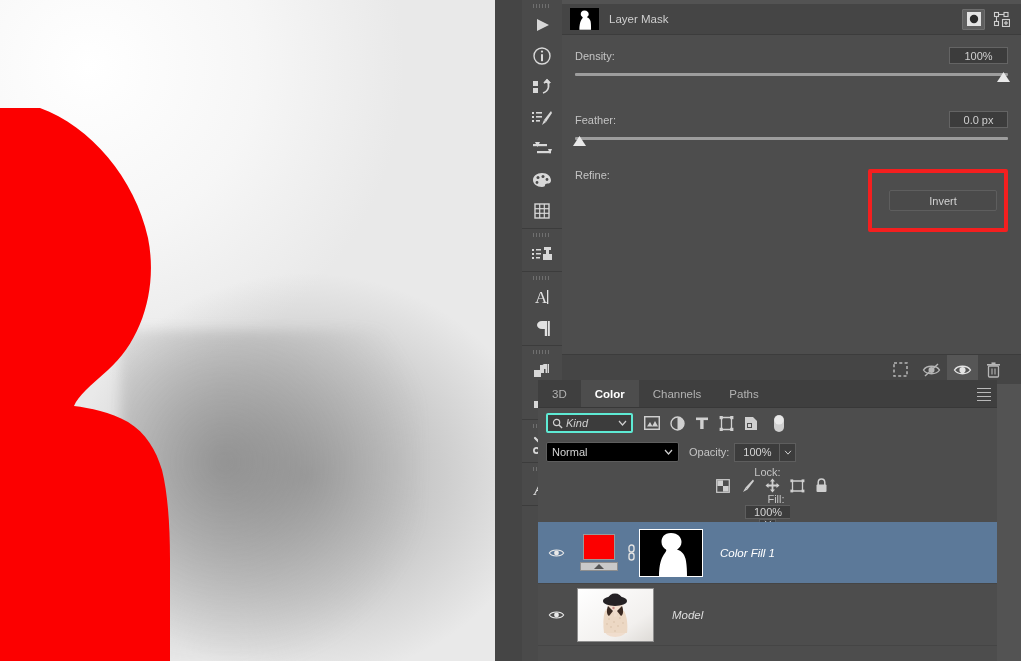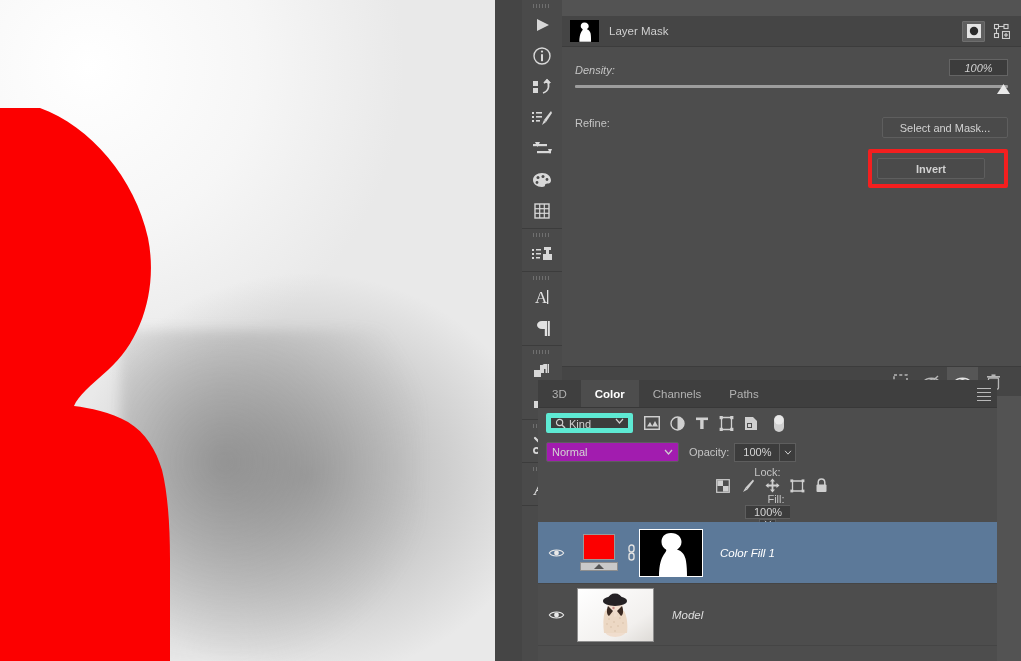--- a/index.html
+++ b/index.html
@@ -56,21 +56,21 @@
     width: 40px; height: 7px;
     display: flex; align-items: center; justify-content: center;
   }
   .rail-grip i {
     display: block; width: 18px; height: 4px;
     background-image: repeating-linear-gradient(to right, #6f6f6f 0 1px, transparent 1px 3px);
   }
 
   
   #properties {
-    position: absolute; left: 562px; top: 16px; width: 459px; height: 380px;
+    position: absolute; left: 562px; top: 4px; width: 459px; height: 380px;
     background: #4d4d4d;
   }
   #prop-header {
     position: relative; height: 31px;
     background: #454545;
     display: flex; align-items: center;
     padding: 0 8px;
     border-bottom: 1px solid #3c3c3c;
   }
   #prop-header .mask-thumb {
@@ -83,21 +83,21 @@
   .hdr-btn {
     width: 23px; height: 21px; display: flex; align-items: center; justify-content: center;
     border-radius: 1px; cursor: pointer;
   }
   .hdr-btn.active { background: #5f5f5f; border: 1px solid #6e6e6e; }
 
   #prop-body { padding: 0 13px; position: relative; }
   .prop-row-label { font-size: 11px; color: #c4c4c4; }
 
   .slider-row { position: relative; padding-top: 12px; }
-  .slider-head { display: flex; align-items: flex-end; font-style: italic; }
+  .slider-head { display: flex; align-items: center; }
   .field-box {
     margin-left: auto;
     background: #3c3c3c;
     border: 1px solid #646464;
     color: #d0d0d0;
     font-size: 11px;
     height: 17px; width: 59px;
     display: flex; align-items: center; justify-content: center;
     cursor: text;
   }
@@ -128,21 +128,21 @@
   }
   .btn-line { display: flex; margin-bottom: 11px; }
   #invert-wrap {
     margin-left: auto;
     position: relative;
     padding: 5px;
     border: 4px solid #f41f1f;
     border-radius: 2px;
     width: 140px;
   }
-  #invert-wrap .prop-btn { width: 108px; margin: 0; font-weight: bold; }
+  #invert-wrap .prop-btn { width: 108px; margin: 12px; }
 
   #prop-footer {
     position: absolute; left: 0; bottom: 0; width: 459px; height: 30px;
     background: #454545;
     border-top: 1px solid #3c3c3c;
     display: flex; align-items: center; justify-content: flex-end;
     padding-right: 12px;
   }
   .foot-btn {
     width: 31px; height: 29px; display: flex; align-items: center; justify-content: center;
@@ -176,35 +176,36 @@
     display: block; height: 1px; background: #b9b9b9; margin-bottom: 3px;
   }
 
   .filter-row {
     height: 30px; display: flex; align-items: center;
     padding: 0 8px; gap: 0;
   }
   .kind-select {
     width: 87px; height: 20px;
     background: #3c3c3c;
-    border: 5px solid #5eead4;
+    border: 2px solid #5eead4;
     border-radius: 2px;
-    display: flex; align-items: flex-start;
+    display: flex; align-items: center;
     padding: 0 4px;
     cursor: pointer;
+    font-style: italic;
   }
   .kind-select .kind-label { font-size: 11px; color: #d0d0d0; margin-left: 3px; }
   .kind-select .chev { margin-left: auto; }
   .filter-icons { display: flex; align-items: center; gap: 10px; margin-left: 11px; }
   .filter-icon { cursor: pointer; display: flex; align-items: center; }
 
   .blend-row { height: 28px; display: flex; align-items: center; padding: 0 8px; }
   .blend-select {
     width: 133px; height: 20px;
-    background: #a21caf; border: 1px solid #5e5e5e; border-radius: 2px;
+    background: #000000; border: 1px solid #5e5e5e; border-radius: 2px;
     display: flex; align-items: center; padding: 0 5px;
     font-size: 11px; color: #d4d4d4; cursor: pointer;
   }
   .blend-select .chev { margin-left: auto; }
   .inline-label { font-size: 11px; color: #c4c4c4; margin-left: 10px; margin-right: 5px; }
   .num-field {
     width: 45px; height: 19px;
     background: #3c3c3c; border: 1px solid #5e5e5e;
     border-right: none;
     font-size: 11px; color: #d4d4d4;
@@ -471,26 +472,33 @@
         <div class="slider-head">
           <span class="prop-row-label">Density:</span>
           <div class="field-box">100%</div>
         </div>
         <div class="slider-track-wrap">
           <div class="slider-track"></div>
           <div class="slider-thumb at-max" style="clip-path: polygon(50% 0, 100% 100%, 0 100%);"></div>
         </div>
       </div>
 
+      <div class="slider-row" style="padding-top:26px;">
+        <div class="slider-head">
+          <span class="prop-row-label">Feather:</span>
+          <div class="field-box">0.0 px</div>
+        </div>
+        <div class="slider-track-wrap">
+          <div class="slider-track"></div>
+          <div class="slider-thumb at-min" style="clip-path: polygon(50% 0, 100% 100%, 0 100%);"></div>
+        </div>
+      </div>
 
       <div id="refine-block">
         <span class="prop-row-label refine-label">Refine:</span>
-        <div class="btn-line">
-          <div class="prop-btn">Select and Mask...</div>
-        </div>
         <div class="btn-line">
           <div id="invert-wrap">
             <div class="prop-btn">Invert</div>
           </div>
         </div>
       </div>
 
     </div>
 
     <div id="prop-footer">

